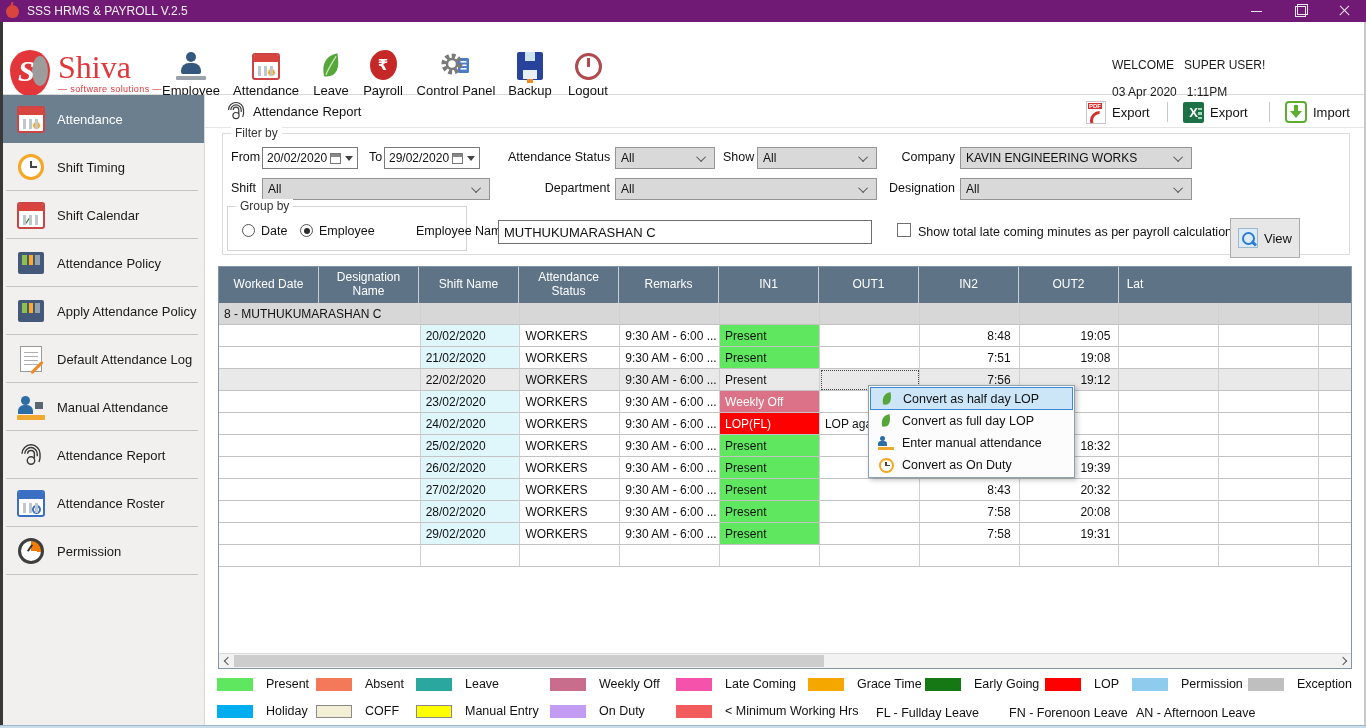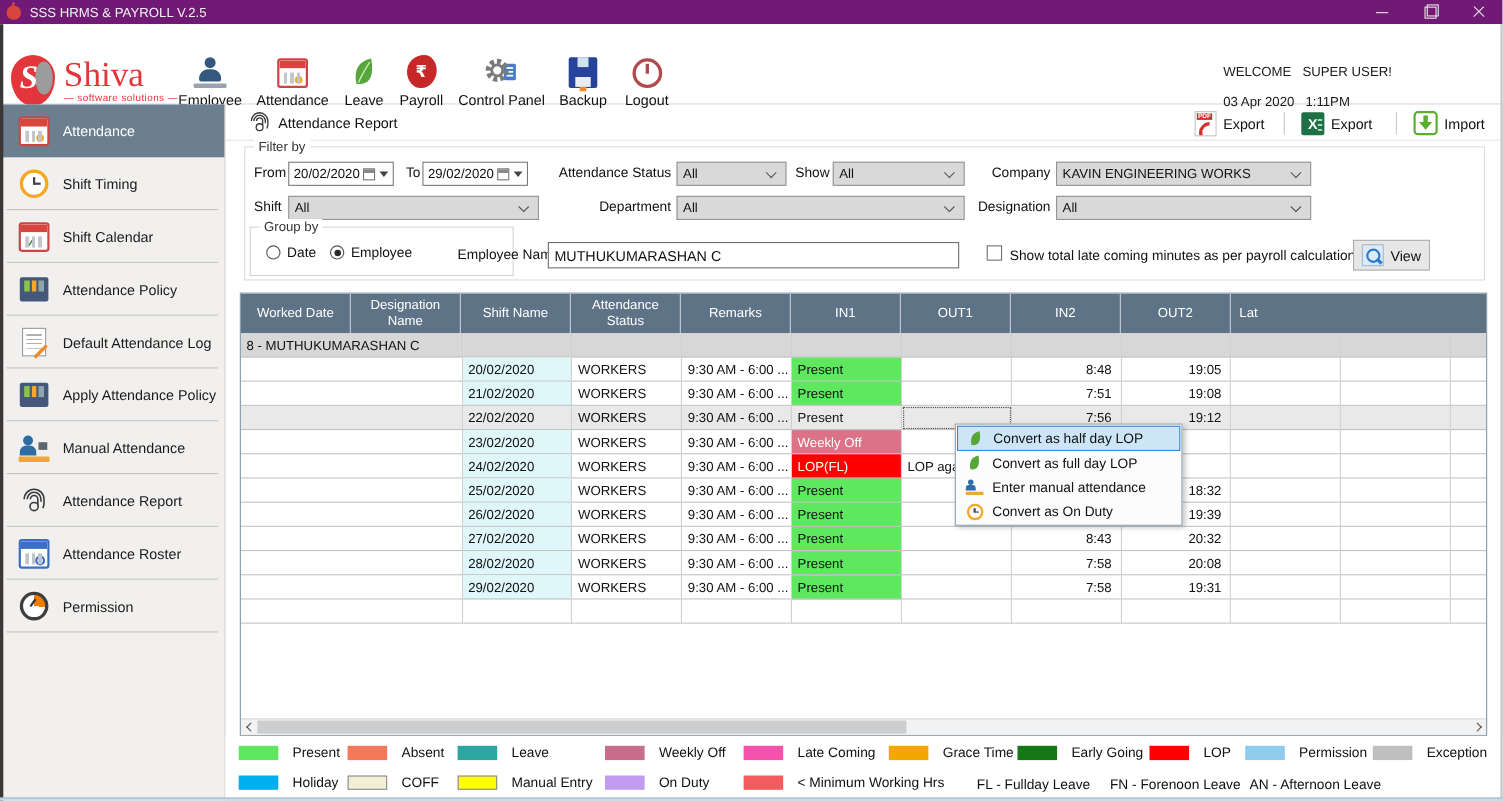--- a/index.html
+++ b/index.html
@@ -114,21 +114,21 @@
   .dinput { position:absolute; height:22px; background:#fff; border:1px solid #7A7A7A; display:flex; align-items:center; font-size:12px; color:#111; padding-left:4px; }
   .dinput .dgrid { margin-left:auto; width:11px; height:11px; border:1px solid #777; background:linear-gradient(#888 0 3px,#fff 3px); }
   .dinput .dcar { margin:0 4px; border-left:4px solid transparent; border-right:4px solid transparent; border-top:5px solid #444; }
   .dd { position:absolute; height:22px; background:#D9D9D9; border:1px solid #949494; display:flex; align-items:center; font-size:12px; color:#111; padding-left:5px; cursor:pointer; }
   .chev { margin-left:auto; margin-right:8px; width:7px; height:7px; border-left:1.5px solid #555; border-bottom:1.5px solid #555; transform:rotate(-45deg) translateY(-2px); }
   .txtinput { position:absolute; height:24px; background:#fff; border:1px solid #6E6E6E; font-size:13px; color:#111; padding-left:5px; font-family:inherit; }
   .radio { width:13px; height:13px; border:1px solid #555; border-radius:50%; background:#fff; display:inline-block; position:relative; vertical-align:-2px; }
   .radio.on:after { content:""; position:absolute; left:2.5px; top:2.5px; width:6px; height:6px; border-radius:50%; background:#2b2b2b; }
   .rlab { font-size:12.5px; color:#111; margin-left:6px; }
   .cbx { position:absolute; width:14px; height:14px; border:1px solid #707070; background:#fff; }
-  .viewbtn { position:absolute; width:70px; height:28px; background:#E7E7E7; border:1px solid #ADADAD; display:flex; align-items:center; justify-content:center; gap:6px; font-size:13px; color:#111; cursor:pointer; }
+  .viewbtn { position:absolute; width:70px; height:40px; background:#E7E7E7; border:1px solid #ADADAD; display:flex; align-items:center; justify-content:center; gap:6px; font-size:13px; color:#111; cursor:pointer; }
   .ic-view { width:20px; height:20px; background:#DDEBF7; border:1px solid #9FB9CE; position:relative; }
   .ic-view:before { content:""; position:absolute; left:3px; top:3px; width:9px; height:9px; border:2.5px solid #2B7BD4; border-radius:50%; }
   .ic-view:after { content:""; position:absolute; left:12px; top:13px; width:6px; height:2.5px; background:#2B7BD4; transform:rotate(45deg); }
 
   
   .grid { left:218px; top:266px; width:1134px; height:403px; border:1px solid #8296A5; background:#fff; overflow:hidden; }
   .thead { display:flex; height:36px; background:#5E7386; }
   .th { color:#fff; font-size:12px; display:flex; align-items:center; justify-content:center; text-align:center; border-right:1px solid rgba(255,255,255,.65); line-height:1.15; padding:0 2px; }
   .th:last-child { border-right:none; }
   .trow { display:flex; height:22px; }
@@ -292,33 +292,33 @@
           <div class="ic-policy">
             <i style="background:#8BC34A"></i>
             <i style="background:#FFA726"></i>
             <i style="background:#90A4AE"></i>
           </div>
         </div>
       <div class="sb-lab">Attendance Policy</div>
     </div>
     <div class="sb-item">
       <div class="sb-ic">
-          <div class="ic-log"></div>
-        </div>
-      <div class="sb-lab">Default Attendance Log</div>
-    </div>
-    <div class="sb-item">
-      <div class="sb-ic">
           <div class="ic-policy">
             <i style="background:#8BC34A"></i>
             <i style="background:#FFA726"></i>
             <i style="background:#90A4AE"></i>
           </div>
         </div>
       <div class="sb-lab">Apply Attendance Policy</div>
+    </div>
+    <div class="sb-item">
+      <div class="sb-ic">
+          <div class="ic-log"></div>
+        </div>
+      <div class="sb-lab">Default Attendance Log</div>
     </div>
     <div class="sb-item">
       <div class="sb-ic">
           <div class="ic-man">
             <span class="desk"></span>
             <span class="mon"></span>
           </div>
         </div>
       <div class="sb-lab">Manual Attendance</div>
     </div>
@@ -729,21 +729,21 @@
         <span class="lb">Manual Entry</span>
       </div>
     <div class="leg" style="left:345px;top:35px;">
         <span class="sw" style="background: rgb(194, 155, 242);"></span>
         <span class="lb">On Duty</span>
       </div>
     <div class="leg" style="left:471px;top:35px;">
         <span class="sw" style="background: rgb(242, 92, 92);"></span>
         <span class="lb">&lt; Minimum Working Hrs</span>
       </div>
-    <div class="leg txtonly" style="left:671px;top:37px;margin-left:12px;">
+    <div class="leg txtonly" style="left:671px;top:37px;">
         <span class="lb">FL -  Fullday Leave</span>
       </div>
     <div class="leg txtonly" style="left:804px;top:37px;">
         <span class="lb">FN  -  Forenoon Leave</span>
       </div>
     <div class="leg txtonly" style="left:931px;top:37px;">
         <span class="lb">AN -  Afternoon Leave</span>
       </div>
   </div>
 

